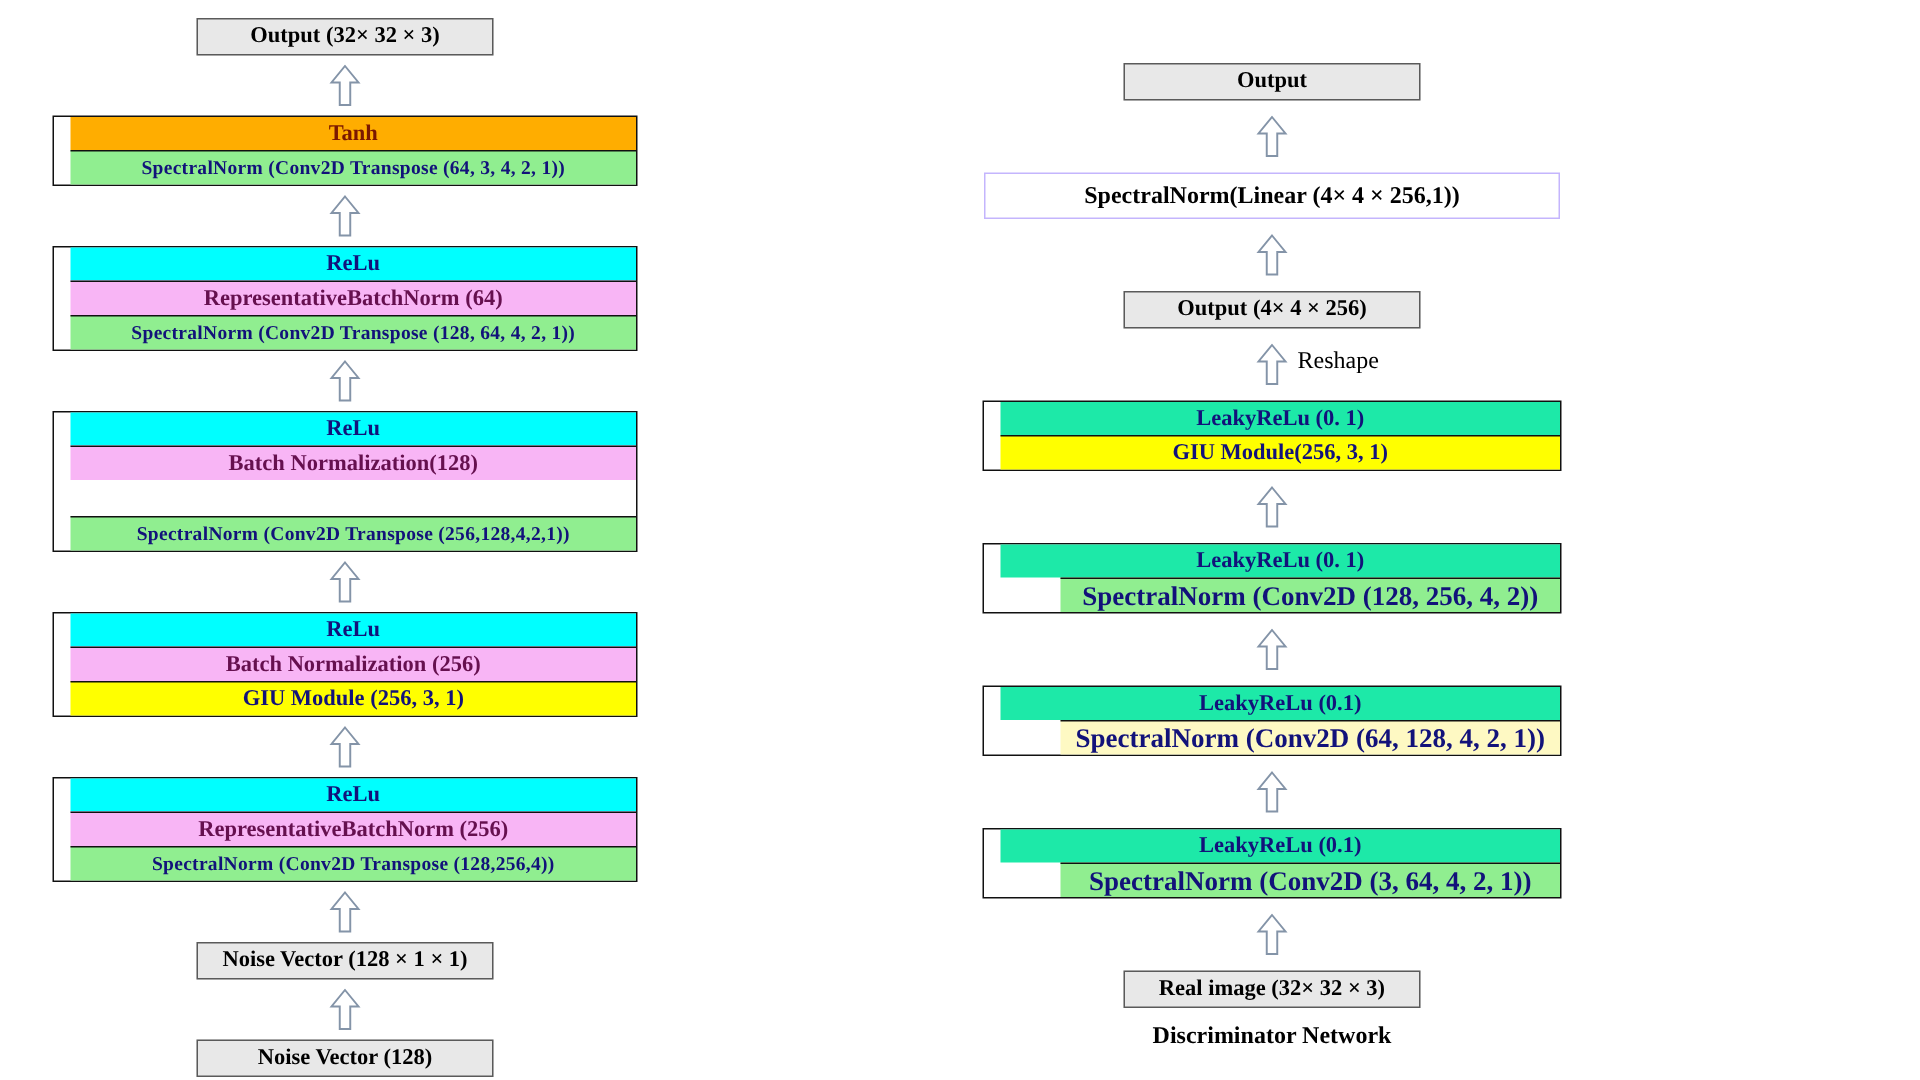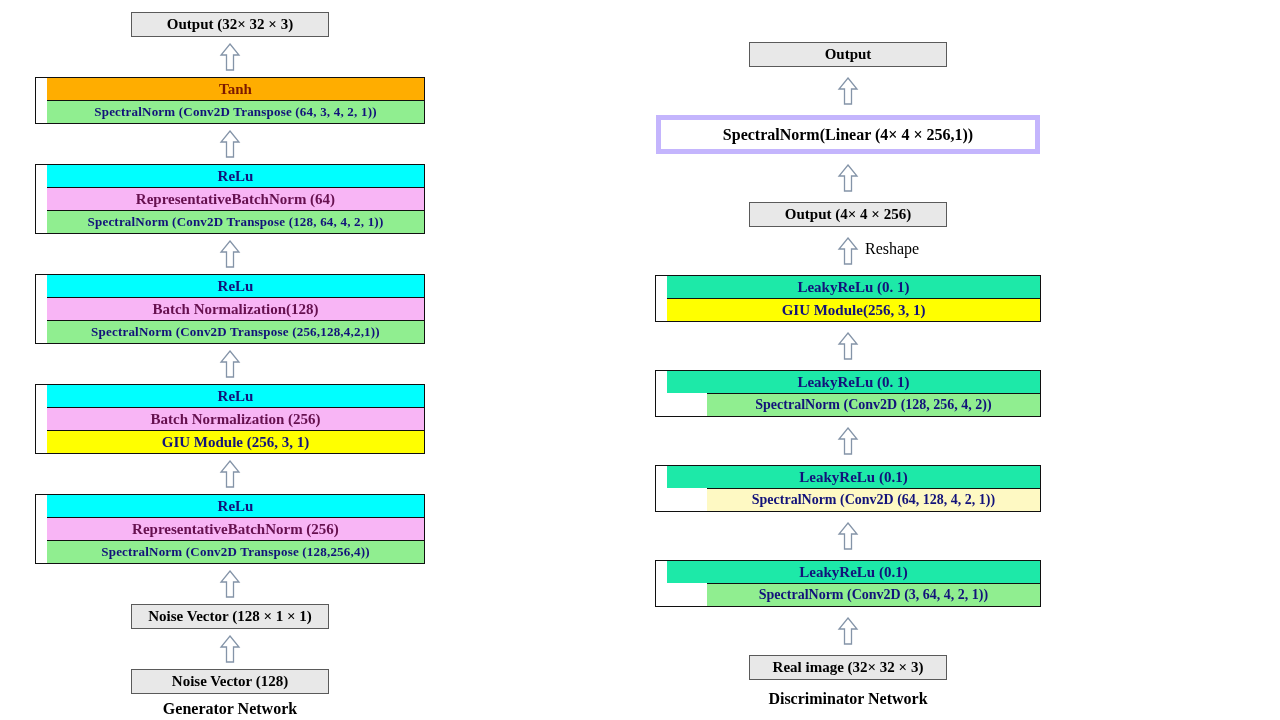--- a/index.html
+++ b/index.html
@@ -44,21 +44,21 @@
     white-space: nowrap;
   }
   .box.gray {
     background: #e8e8e8;
     border: 1px solid #5a5a5a;
     min-width: 198px;
     text-align: center;
   }
   .box.white {
     background: #ffffff;
-    border: 5px solid #c4b5fd;
+    border: 1px solid #c4b5fd;
     width: 384px;
     font-size: 16px;
     line-height: 29px;
     padding: 0;
   }
   .block {
     box-sizing: border-box;
     width: 100%;
     border: 1px solid #101010;
     padding-left: 11px;
@@ -68,21 +68,21 @@
   .row {
     height: 22px;
     line-height: 22px;
     text-align: center;
     font-weight: bold;
     font-size: 15px;
     white-space: nowrap;
     overflow: hidden;
   }
   .row + .row { border-top: 1px solid #101010; }
-  .row.sm { font-size: 14px; margin-left: 40px; }
+  .row.sm { font-size: 18px; margin-left: 40px; }
   .row.xs { font-size: 13px; letter-spacing: 0.2px; }
   .arrow-wrap {
     position: relative;
     height: 28px;
     display: flex;
     align-items: center;
     justify-content: center;
   }
   .arrow-wrap svg { display: block; }
   .arrow-label {
@@ -128,21 +128,21 @@
         <div class="row xs" style="background: rgb(144, 238, 144); color: rgb(18, 18, 122);">SpectralNorm  (Conv2D Transpose (128, 64, 4, 2, 1))</div>
       </div>
       <div class="arrow-wrap">
         <svg width="22" height="28" viewBox="0 0 22 28">
           <path d="M11 1 L20 12 L14.5 12 L14.5 27 L7.5 27 L7.5 12 L2 12 Z" fill="#ffffff" stroke="#8494a8" stroke-width="1.3" stroke-linejoin="miter"></path>
         </svg>
       </div>
       <div class="block">
         <div class="row" style="background: rgb(0, 255, 255); color: rgb(18, 18, 122);">ReLu</div>
         <div class="row" style="background: rgb(248, 181, 245); color: rgb(102, 16, 79);">Batch Normalization(128)</div>
-        <div class="row xs" style="background: rgb(144, 238, 144); color: rgb(18, 18, 122);">SpectralNorm (Conv2D Transpose (256,128,4,2,1))</div>
+        <div class="row xs" style="background: rgb(144, 238, 144); color: rgb(18, 18, 122); margin-top: 24px;">SpectralNorm (Conv2D Transpose (256,128,4,2,1))</div>
       </div>
       <div class="arrow-wrap">
         <svg width="22" height="28" viewBox="0 0 22 28">
           <path d="M11 1 L20 12 L14.5 12 L14.5 27 L7.5 27 L7.5 12 L2 12 Z" fill="#ffffff" stroke="#8494a8" stroke-width="1.3" stroke-linejoin="miter"></path>
         </svg>
       </div>
       <div class="block">
         <div class="row" style="background: rgb(0, 255, 255); color: rgb(18, 18, 122);">ReLu</div>
         <div class="row" style="background: rgb(248, 181, 245); color: rgb(102, 16, 79);">Batch Normalization (256)</div>
         <div class="row" style="background: rgb(255, 255, 0); color: rgb(18, 18, 122);">GIU Module (256, 3, 1)</div>

